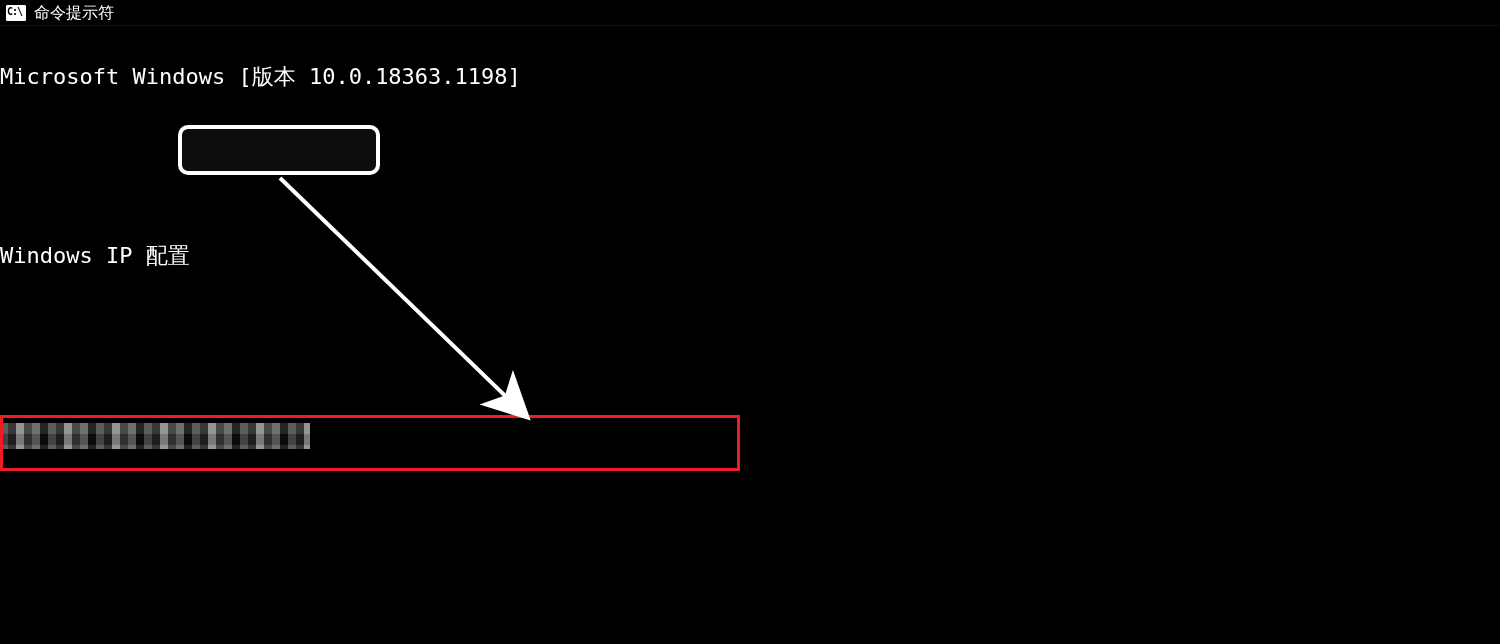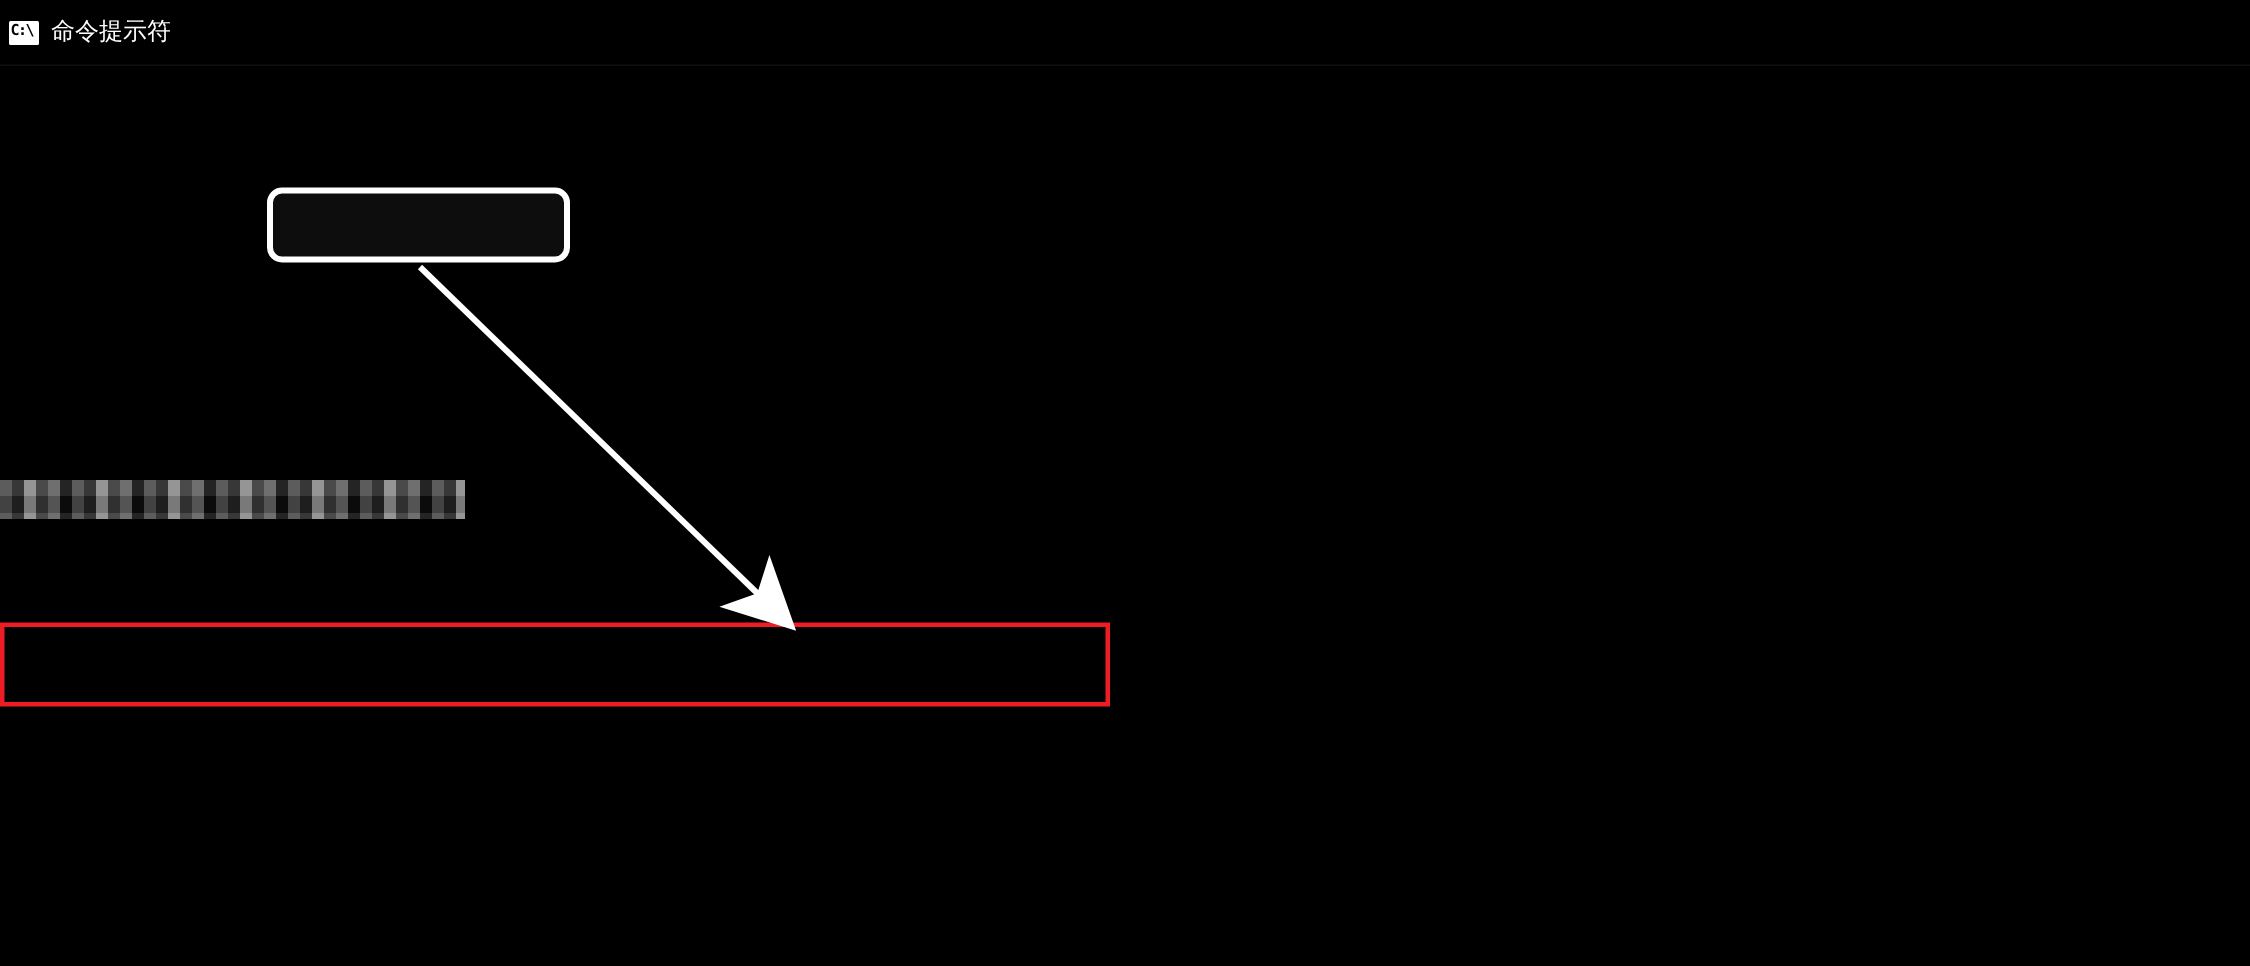--- a/index.html
+++ b/index.html
@@ -12,21 +12,21 @@
       color: #fff;
       font-family: "Consolas", "NSimSun", "SimSun", monospace;
       font-size: 22px;
       line-height: 1.35;
       width: 1500px;
       height: 644px;
       overflow: hidden;
       position: relative;
     }
     .titlebar {
-      height: 44px;
+      height: 26px;
       background: #000;
       display: flex;
       align-items: center;
       padding-left: 6px;
       gap: 8px;
       border-bottom: 1px solid #111;
     }
     .titlebar-icon {
       width: 20px;
       height: 16px;
@@ -97,22 +97,24 @@
   </style>
 </head>
 <body>
 
 <div class="titlebar">
   <span class="titlebar-icon"></span>
   <span class="titlebar-text">命令提示符</span>
 </div>
 
 <div class="terminal">
+<div class="line">Microsoft Windows [版本 10.0.18363.1198]</div>
 <div class="line">&nbsp;</div>
 <div class="line">&nbsp;</div>
+<div class="line">Windows IP 配置</div>
 <div class="line">&nbsp;</div>
 <div class="line">&nbsp;</div>
 <div class="line"><span class="mosaic" style="width:310px;height:26px"></span></div>
 <div class="line">&nbsp;</div>
 
 
 
 
 
 

